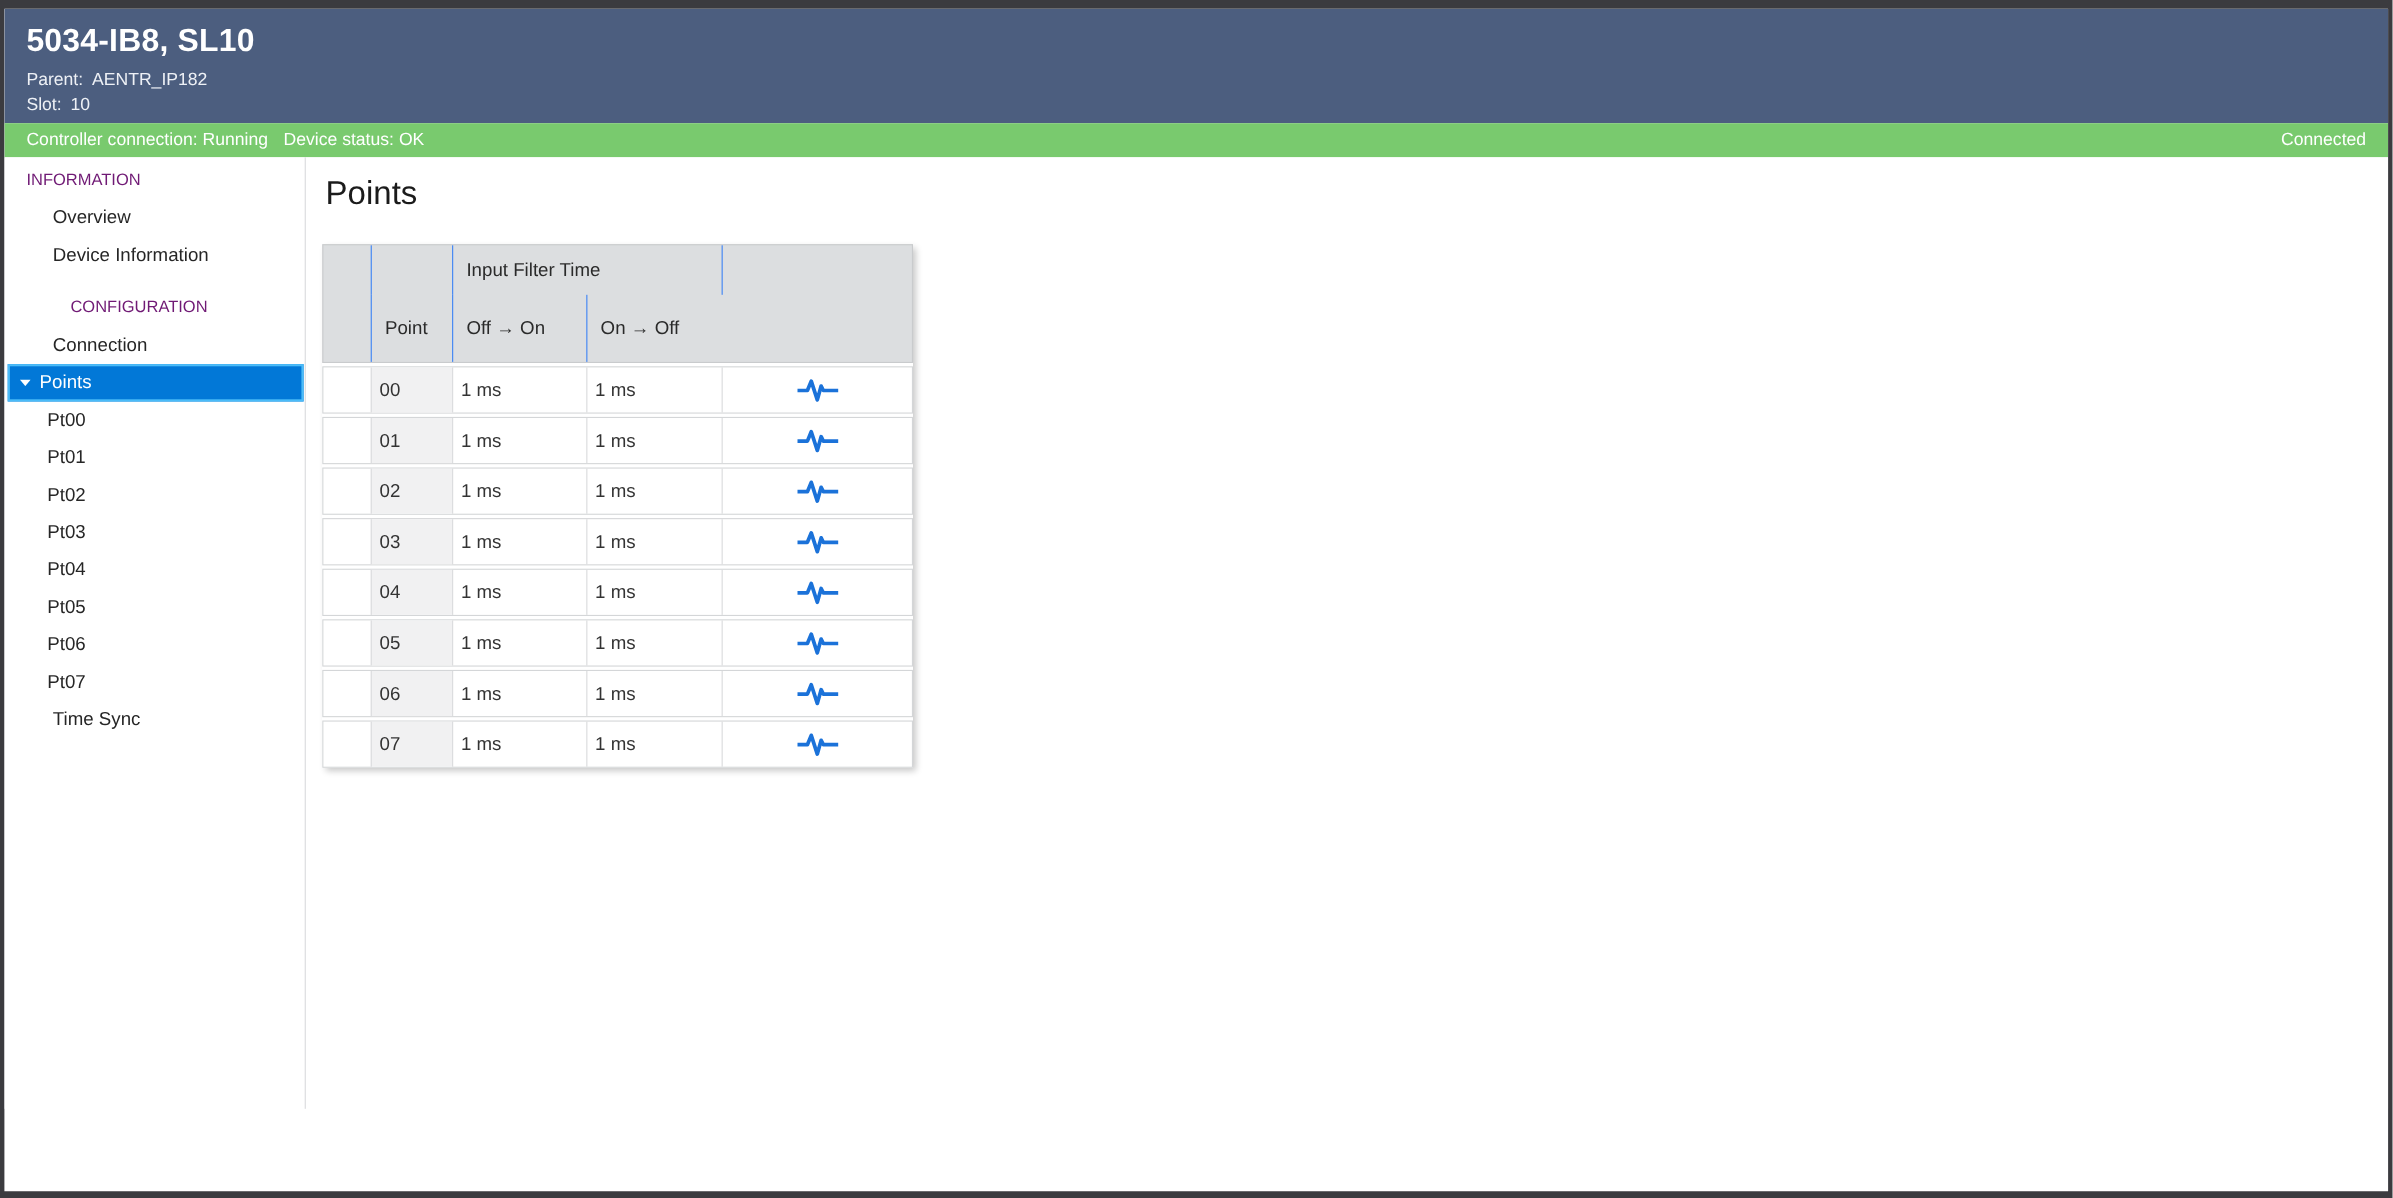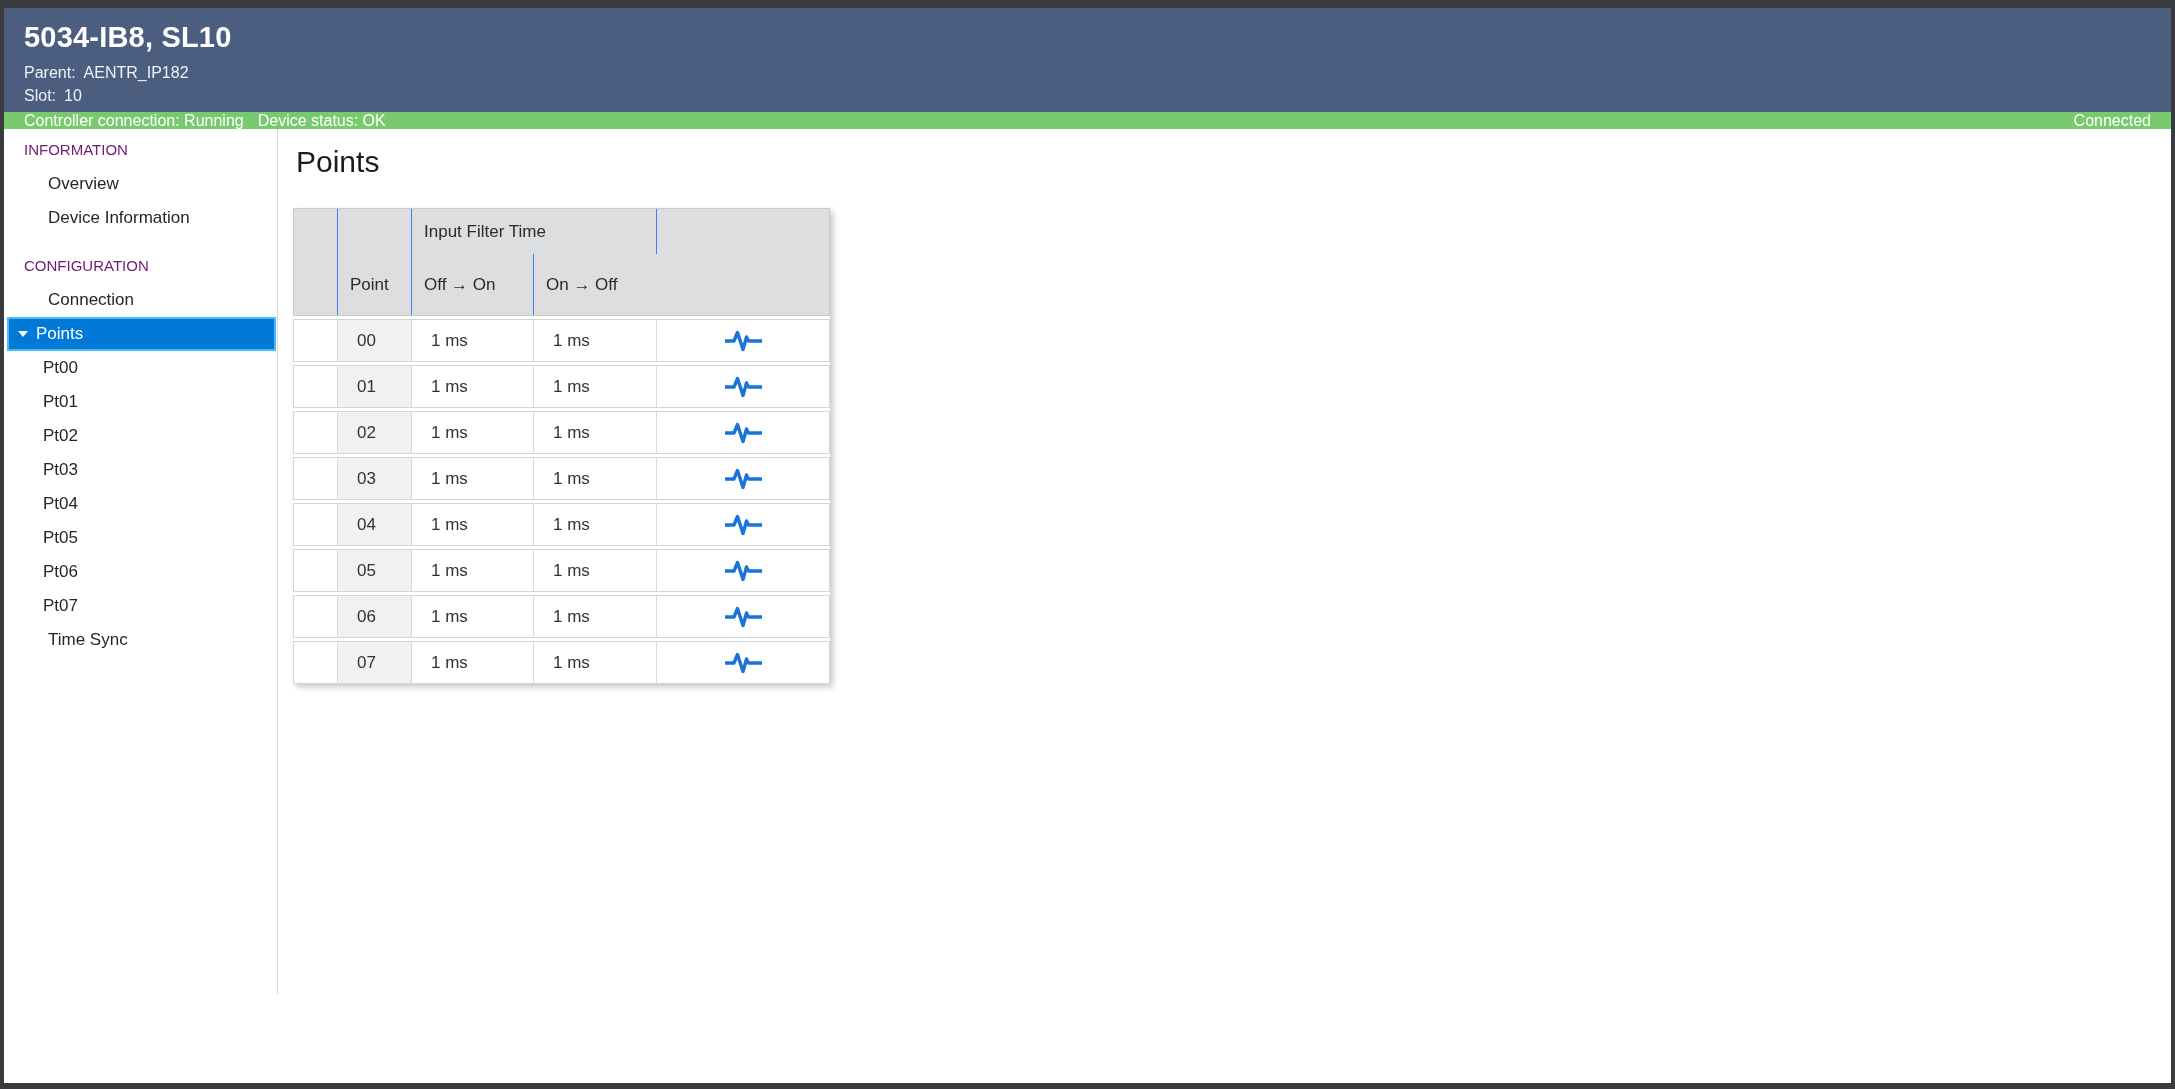--- a/index.html
+++ b/index.html
@@ -11,31 +11,31 @@
     display:flex; flex-direction:column; overflow:hidden;
   }
 
   
   .hdr { height:104px; background:#4c5e7f; color:#fff; padding:13px 0 0 20px; flex:0 0 auto; }
   .hdr .title { font-size:29px; font-weight:700; letter-spacing:0.2px; margin-bottom:7px; }
   .hdr .subline { font-size:16px; color:#eef1f6; line-height:23px; }
   .hdr .subline .lbl { margin-right:8px; }
 
   
-  .statusbar { height:17px; background:#79ca6e; color:#fff; font-size:16px;
+  .statusbar { height:31px; background:#79ca6e; color:#fff; font-size:16px;
     display:flex; align-items:center; padding:0 20px; flex:0 0 auto; }
   .statusbar .left { display:flex; gap:14px; }
   .statusbar .right { margin-left:auto; }
 
   
   .content { flex:0 0 auto; height:865px; display:flex; background:#fff; }
 
   .sidebar { width:274px; border-right:1px solid #d9dadc; padding-top:4px; flex:0 0 auto; }
   .side-section { height:34px; line-height:34px; padding-left:20px; font-size:15px; color:#701a75; }
-  .side-section.gap { margin-top:14px; }
+  .side-section.gap { margin-top:14px;margin-left:40px; }
   .side-item { height:34px; line-height:34px; padding-left:44px; font-size:17px; color:#262626; cursor:pointer; }
   .side-item.sub { padding-left:39px; }
   .side-item.selected {
     background:#0278d7; color:#fff; border:2px solid #4cbcf8;
     margin:0 1px 0 3px; padding-left:9px; height:34px; line-height:normal;
     display:flex; align-items:center;
   }
   .side-item.selected .expander { display:inline-flex; margin-right:8px; }
 
   .main { position:relative; flex:1; }
@@ -49,21 +49,21 @@
     font-size:17px; color:#2a2a2a; }
   .c1{grid-column:1} .c2{grid-column:2} .c3{grid-column:3} .c4{grid-column:4} .c5{grid-column:5}
   .c34{grid-column:3/5} .r1{grid-row:1} .r2{grid-row:2}
   .bl { border-left:1px solid #3b82f6; }
   .hcell { display:flex; align-items:center; padding-left:12px; }
   .hcell.ctr { justify-content:center; padding-left:0; }
 
   .tbl-row { display:grid; grid-template-columns:43px 74px 122px 123px 175px;
     height:43px; margin-top:3px; background:#fff; border:1px solid #d4d6d8;
     font-size:17px; color:#333; }
-  .cell { display:flex; align-items:center; padding-left:19px; border-left:1px solid #d9dadc; }
+  .cell { display:flex; align-items:center; padding-left:7px; border-left:1px solid #d9dadc; }
   .cell.first { border-left:none; padding-left:0; }
   .cell.point { background:#f1f1f2; }
   .cell.diag { justify-content:center; padding-left:0; cursor:pointer; }
 
   
   .footer { flex:1; border-top:1px solid #e7e9eb; background:#fff;
     display:flex; align-items:center; justify-content:flex-end; gap:44px; padding-right:34px; }
   .btn { font-family:"Liberation Sans", sans-serif; font-size:16px; font-weight:600;
     background:none; border:none; color:#1471c9; cursor:pointer; }
   .btn.ok { background:#e3eef9; height:44px; padding:0 21px; border-radius:2px; }

